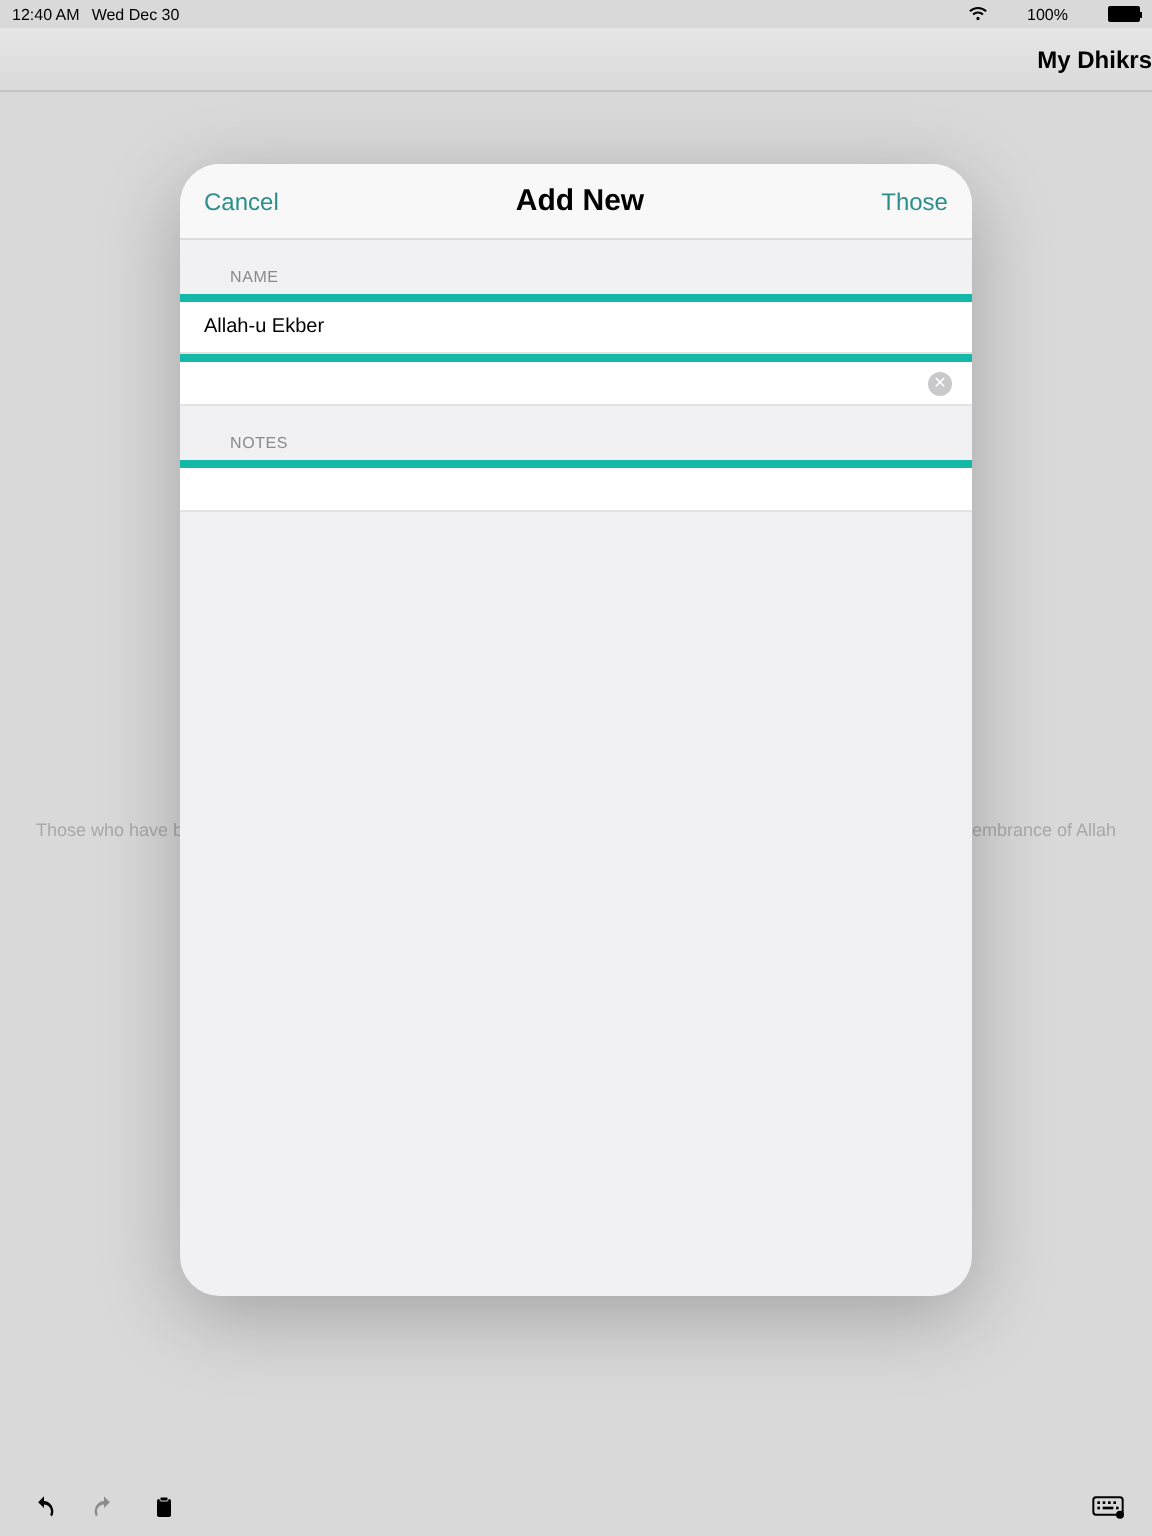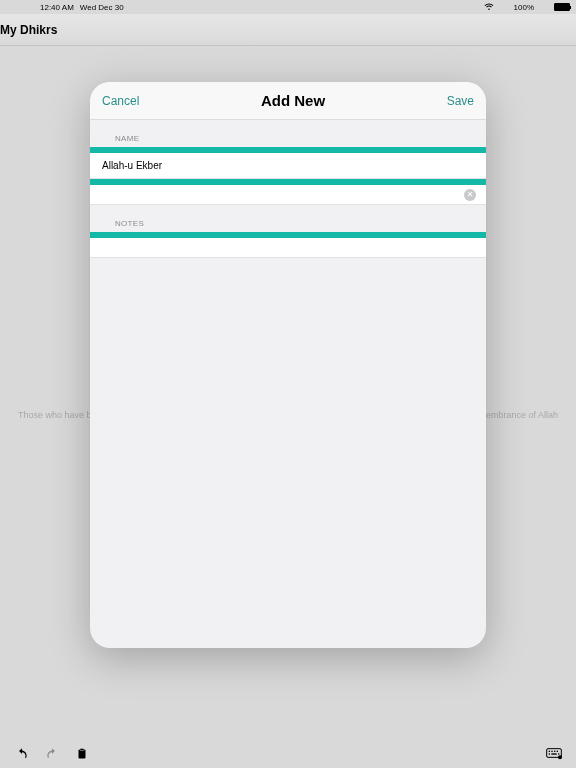--- a/index.html
+++ b/index.html
@@ -1,47 +1,47 @@
 <!DOCTYPE html>
 <html><head>
   <meta charset="utf-8">
   <style>
     * { margin: 0; padding: 0; box-sizing: border-box; font-family: -apple-system, BlinkMacSystemFont, "Segoe UI", Helvetica, Arial, sans-serif; }
     html, body { width: 576px; height: 768px; overflow: hidden; }
     body { background: #d9d9da; position: relative; }
 
     
     .status-bar { height: 14px; display: flex; align-items: center; padding: 0 6px; font-size: 8px; font-weight: 500; color: #000; }
-    .status-left { display: flex; gap: 6px; margin-left: 34px; }
+    .status-left { display: flex; gap: 6px; }
     .status-right { margin-left: auto; display: flex; align-items: center; gap: 20px; }
     .wifi-icon { width: 10px; height: 8px; display: inline-block; }
     .battery-icon { width: 16px; height: 8px; border: 1px solid #000; border-radius: 1px; position: relative; display: inline-block; background: #000; }
     .battery-icon::after { content: ""; position: absolute; right: -2px; top: 2px; width: 1px; height: 3px; background: #000; }
 
     
-    .nav-bar { height: 32px; display: flex; align-items: center; justify-content: flex-start; border-bottom: 1px solid #c3c3c5; background: linear-gradient(#e6e6e7,#dadadb); }
+    .nav-bar { height: 32px; display: flex; align-items: center; justify-content: flex-end; border-bottom: 1px solid #c3c3c5; background: linear-gradient(#e6e6e7,#dadadb); }
     .nav-title { font-size: 12px; font-weight: 600; color: #000; }
 
     
     .bg-text { position: absolute; top: 410px; left: 0; right: 0; font-size: 9px; color: #a9a9a9; padding: 0 18px; display: flex; justify-content: space-between; }
 
     
     .toolbar { position: absolute; bottom: 0; left: 0; right: 0; height: 28px; display: flex; align-items: center; padding: 0 14px; gap: 14px; }
     .tool-btn { width: 16px; height: 16px; display: flex; align-items: center; justify-content: center; color: #000; }
     .tool-btn.faded { opacity: .35; }
     .toolbar-spacer { flex: 1; }
 
     
     .modal { position: absolute; top: 82px; left: 90px; width: 396px; height: 566px; background: #f1f1f3; border-radius: 20px; box-shadow: 0 10px 40px rgba(0,0,0,0.25); overflow: hidden; display: flex; flex-direction: column; }
     .modal-header { height: 38px; display: flex; align-items: center; justify-content: space-between; padding: 0 12px; border-bottom: 1px solid #dcdcde; background: #f8f8f9; }
     .modal-btn { font-size: 12px; color: #2a8e8a; }
     .modal-title { font-size: 15px; font-weight: 600; color: #000; }
 
     .section-label { font-size: 8px; color: #8a8a8d; letter-spacing: .3px; padding: 14px 12px 4px 25px; text-transform: uppercase; }
-    .field { background: #fff; border-top: 6px solid #14b8a6; border-bottom: 1px solid #e2e2e4; padding: 7px 12px; font-size: 10px; color: #000; min-height: 26px; display: flex; align-items: center; }
+    .field { background: #fff; border-top: 4px solid #14b8a6; border-bottom: 1px solid #e2e2e4; padding: 7px 12px; font-size: 10px; color: #000; min-height: 26px; display: flex; align-items: center; }
     .field input { border: none; outline: none; width: 100%; font-size: 10px; background: transparent; }
     .field-count { position: relative; }
     .clear-btn { position: absolute; right: 10px; top: 50%; transform: translateY(-50%); width: 12px; height: 12px; border-radius: 50%; background: #c9c9cc; display: flex; align-items: center; justify-content: center; font-size: 8px; color: #fff; line-height: 1; }
 
     .notes-field { height: 22px; }
   </style>
 </head>
 <body>
 
 <div class="status-bar">
@@ -99,21 +99,21 @@
         <rect x="18" y="8" width="2" height="2" fill="#000"></rect>
         <circle cx="21" cy="14" r="3" fill="#000"></circle>
       </svg>
   </span>
 </div>
 
 <div class="modal">
   <div class="modal-header">
     <span class="modal-btn">Cancel</span>
     <span class="modal-title">Add New</span>
-    <span class="modal-btn">Save</span>
+    <span class="modal-btn">Those</span>
   </div>
 
   <div class="section-label">NAME</div>
   <div class="field">
     <input type="text" value="Allah-u Ekber" style="">
   </div>
 
   <div class="field field-count">
     <span class="clear-btn">✕</span>
   </div>

